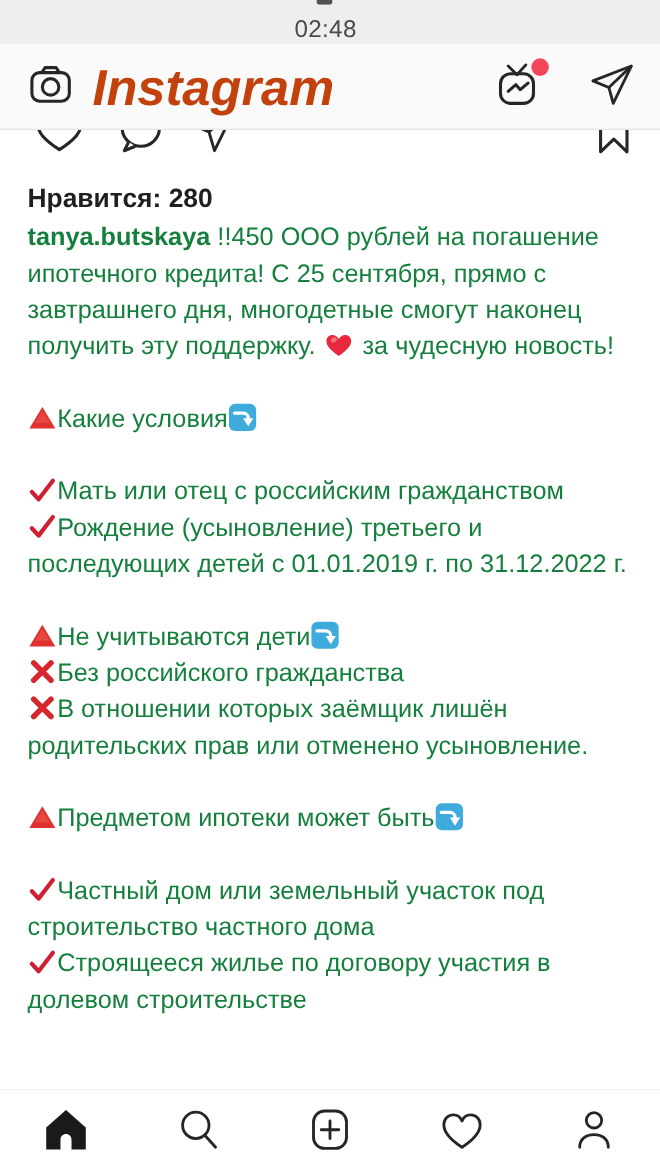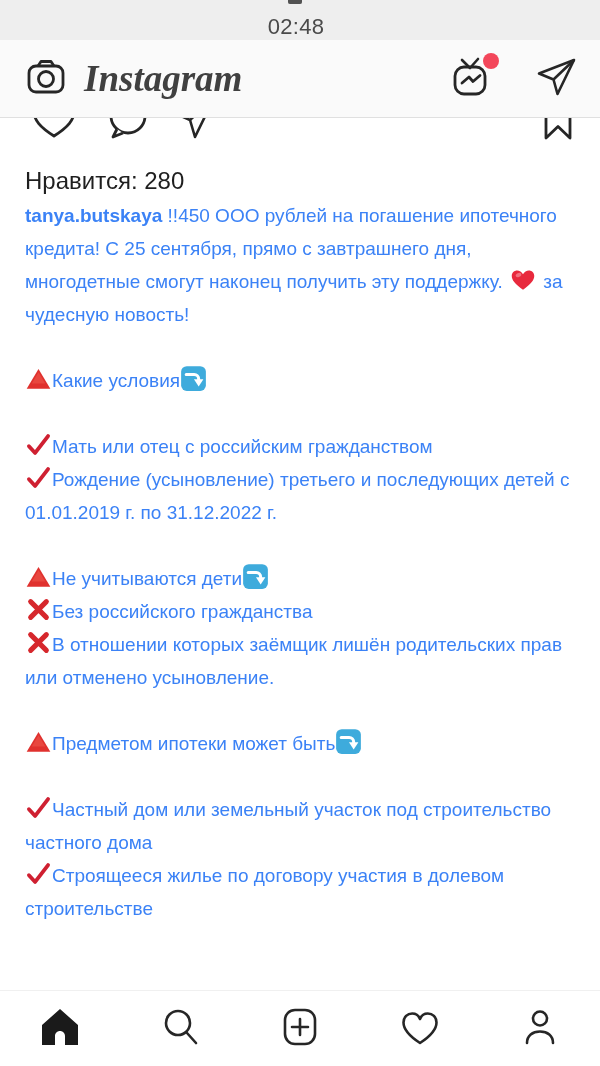--- a/index.html
+++ b/index.html
@@ -16,36 +16,36 @@
   .sb-text{font-size:22px;color:#4a4a4a;letter-spacing:0.3px}
   .sb-time{margin-left:2px}
   
   .app-header{
     position:relative;height:78px;background:#fafafa;border-bottom:1px solid #e0e0e0;
     display:flex;align-items:center;box-sizing:border-box;z-index:5;
   }
   .hdr-btn{background:none;border:none;padding:0;cursor:pointer}
   .hdr-camera{margin-left:24px}
   .logo-script{
-    font-family:Liberation Serif, serif;font-style:italic;font-weight:600;
-    font-size:37px;color:#404040;margin-left:16px;letter-spacing:0px;flex:0 0 auto;
+    font-family:Liberation Sans, sans-serif;font-style:italic;font-weight:600;
+    font-size:46px;color:#c2410c;margin-left:16px;letter-spacing:0px;flex:0 0 auto;
   }
   .hdr-spacer{flex:1}
   .hdr-igtv{position:relative;margin-right:42px}
   .igtv-dot{position:absolute;top:-2px;right:-7px;width:16px;height:16px;border-radius:50%;background:#f3465a}
   .hdr-dm{margin-right:22px}
   
   .action-row{position:relative;height:34px;overflow:hidden;background:#fff}
   .action-row .act{position:absolute;top:-24px;background:none;border:none;padding:0;cursor:pointer}
   .act-like{left:30px}.act-comment{left:104px}.act-share{left:170px}.act-bookmark{left:534px}
   
   .likes{
-    margin:12px 25px 2px 25px;font-size:24px;font-weight:400;line-height:33px;color:#1f1f1f;cursor:pointer;
-  }
-  .caption{margin:2px 25px 0 25px;font-size:19px;line-height:33px;color:#3b82f6}
+    margin:12px 25px 2px 25px;font-size:24px;font-weight:700;line-height:33px;color:#1f1f1f;cursor:pointer;
+  }
+  .caption{margin:2px 25px 0 25px;font-size:23px;line-height:33px;color:#15803d}
   .cap-block{margin:0 0 33px 0}
   .cap-block:last-child{margin-bottom:0}
   .cap-user{font-weight:700;cursor:pointer}
   .emoji{display:inline-block;width:27px;height:27px;vertical-align:-5px}
   .emoji svg{width:100%;height:100%;display:block}
   .emoji-red-heart{width:30px;height:27px}
   
   .bottom-nav{
     position:absolute;left:0;bottom:0;width:600px;height:76px;background:#fff;
     border-top:1px solid #f0f0f0;display:flex;align-items:center;box-sizing:border-box;

